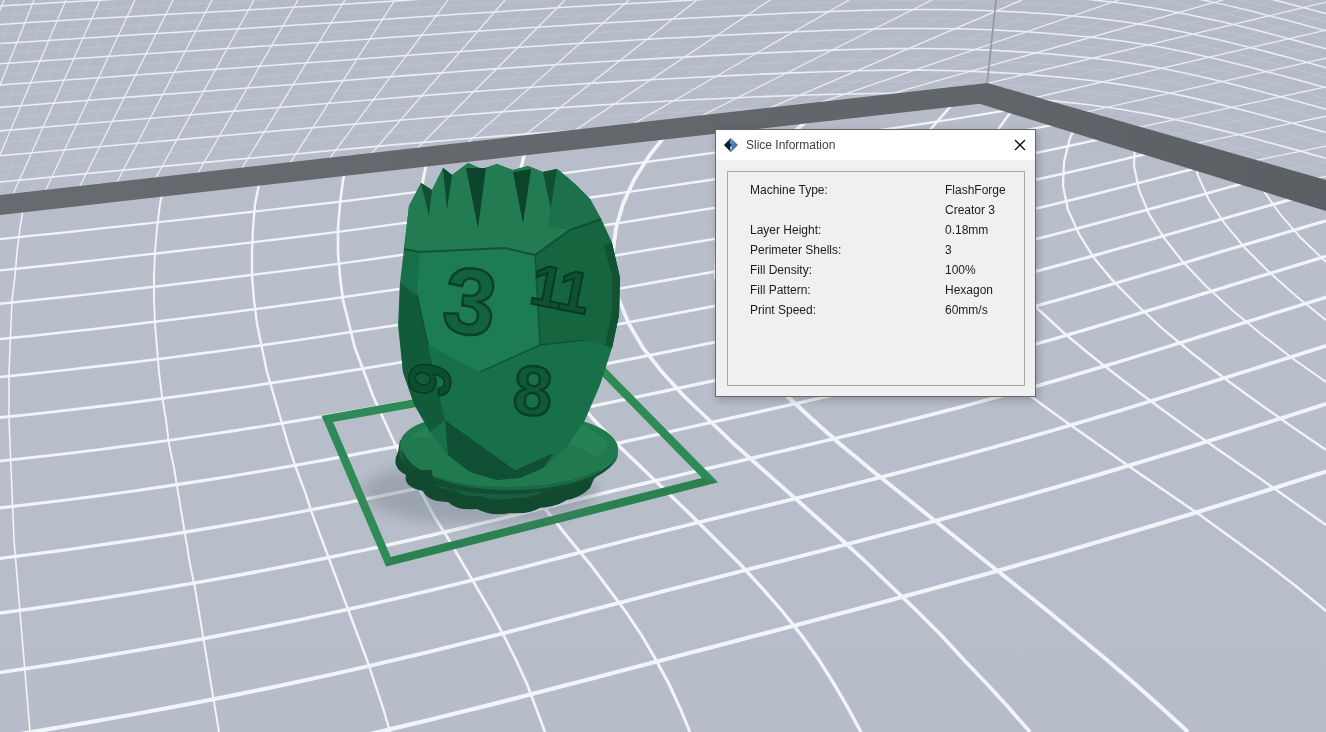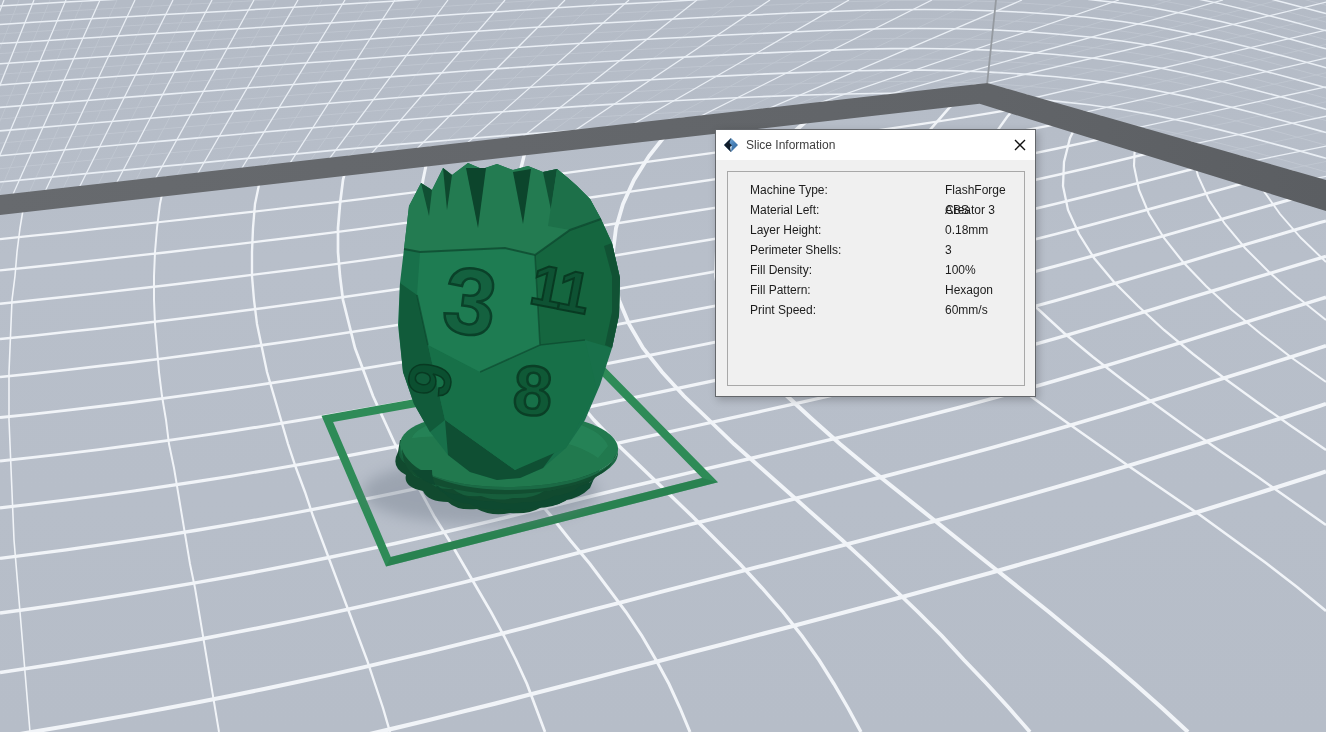--- a/index.html
+++ b/index.html
@@ -246,24 +246,20 @@
   <div class="title">Slice Information</div>
   <svg class="closex" viewBox="0 0 14 14">
         <path d="M2,2 L12,12 M12,2 L2,12" stroke="#111" stroke-width="1.4"></path>
       </svg>
  </div>
  <div class="panel">
   <div class="row" style="top:8px">
         <span class="lab">Machine Type:</span>
         <span class="val">FlashForge Creator 3</span>
       </div>
-  <div class="row" style="top:28px">
-        <span class="lab">Material Left:</span>
-        <span class="val">ABS</span>
-      </div>
   <div class="row" style="top:48px">
         <span class="lab">Layer Height:</span>
         <span class="val">0.18mm</span>
       </div>
   <div class="row" style="top:68px">
         <span class="lab">Perimeter Shells:</span>
         <span class="val">3</span>
       </div>
   <div class="row" style="top:88px">
         <span class="lab">Fill Density:</span>

